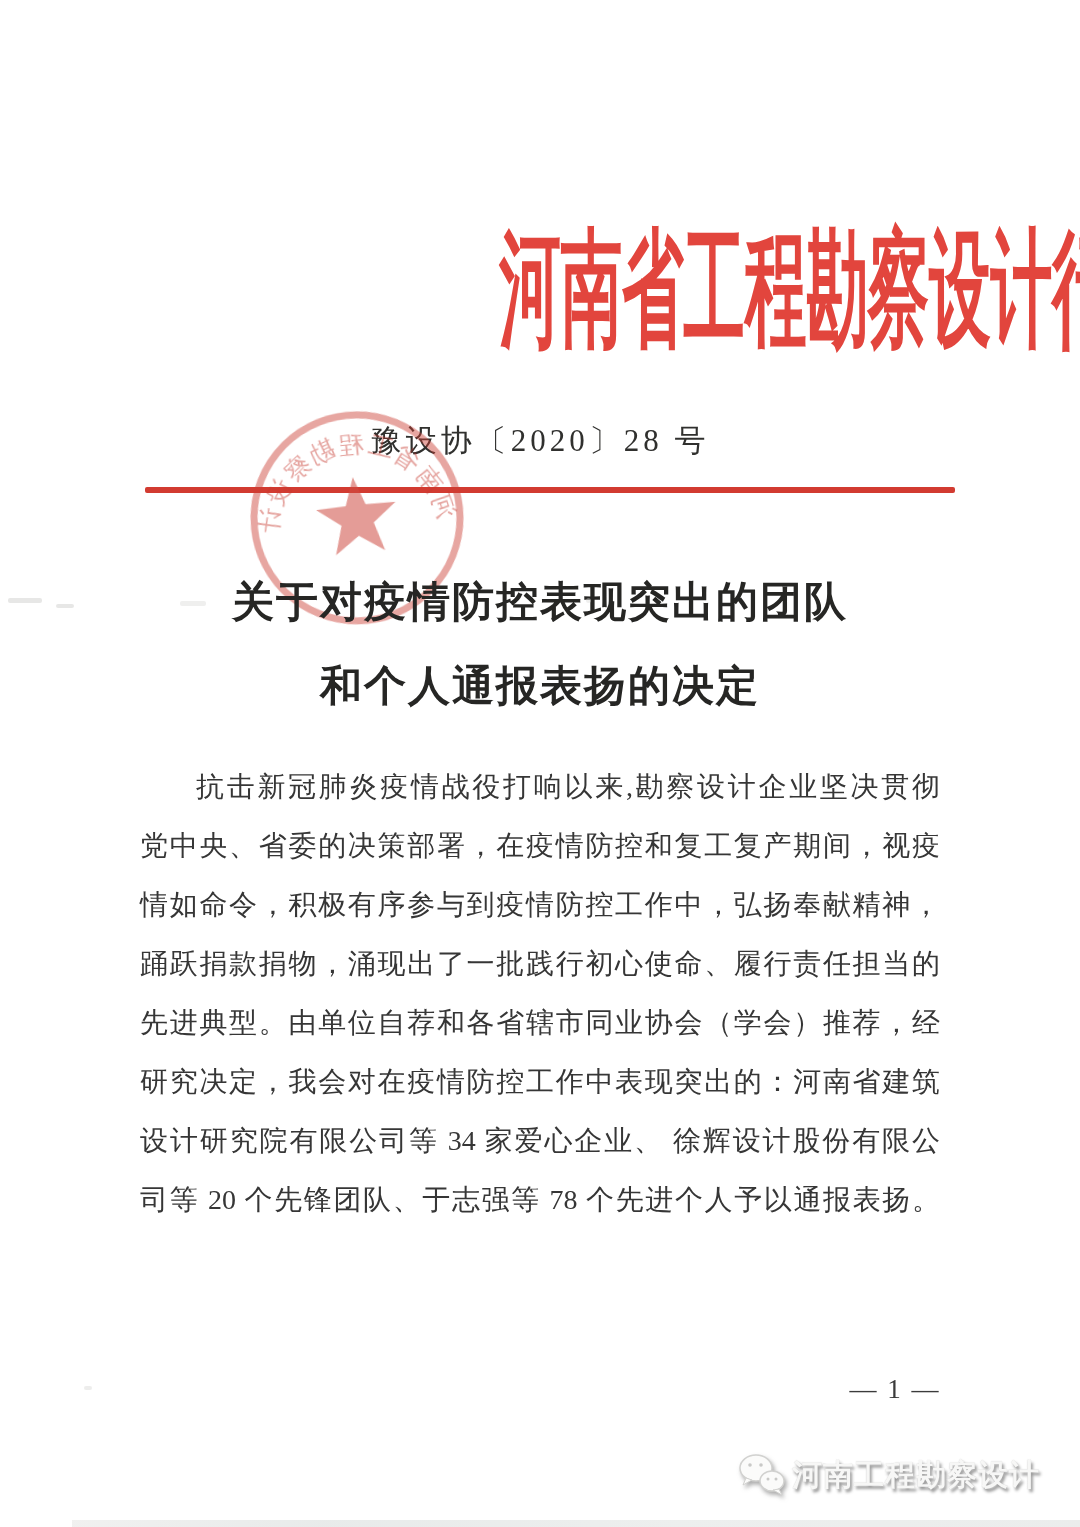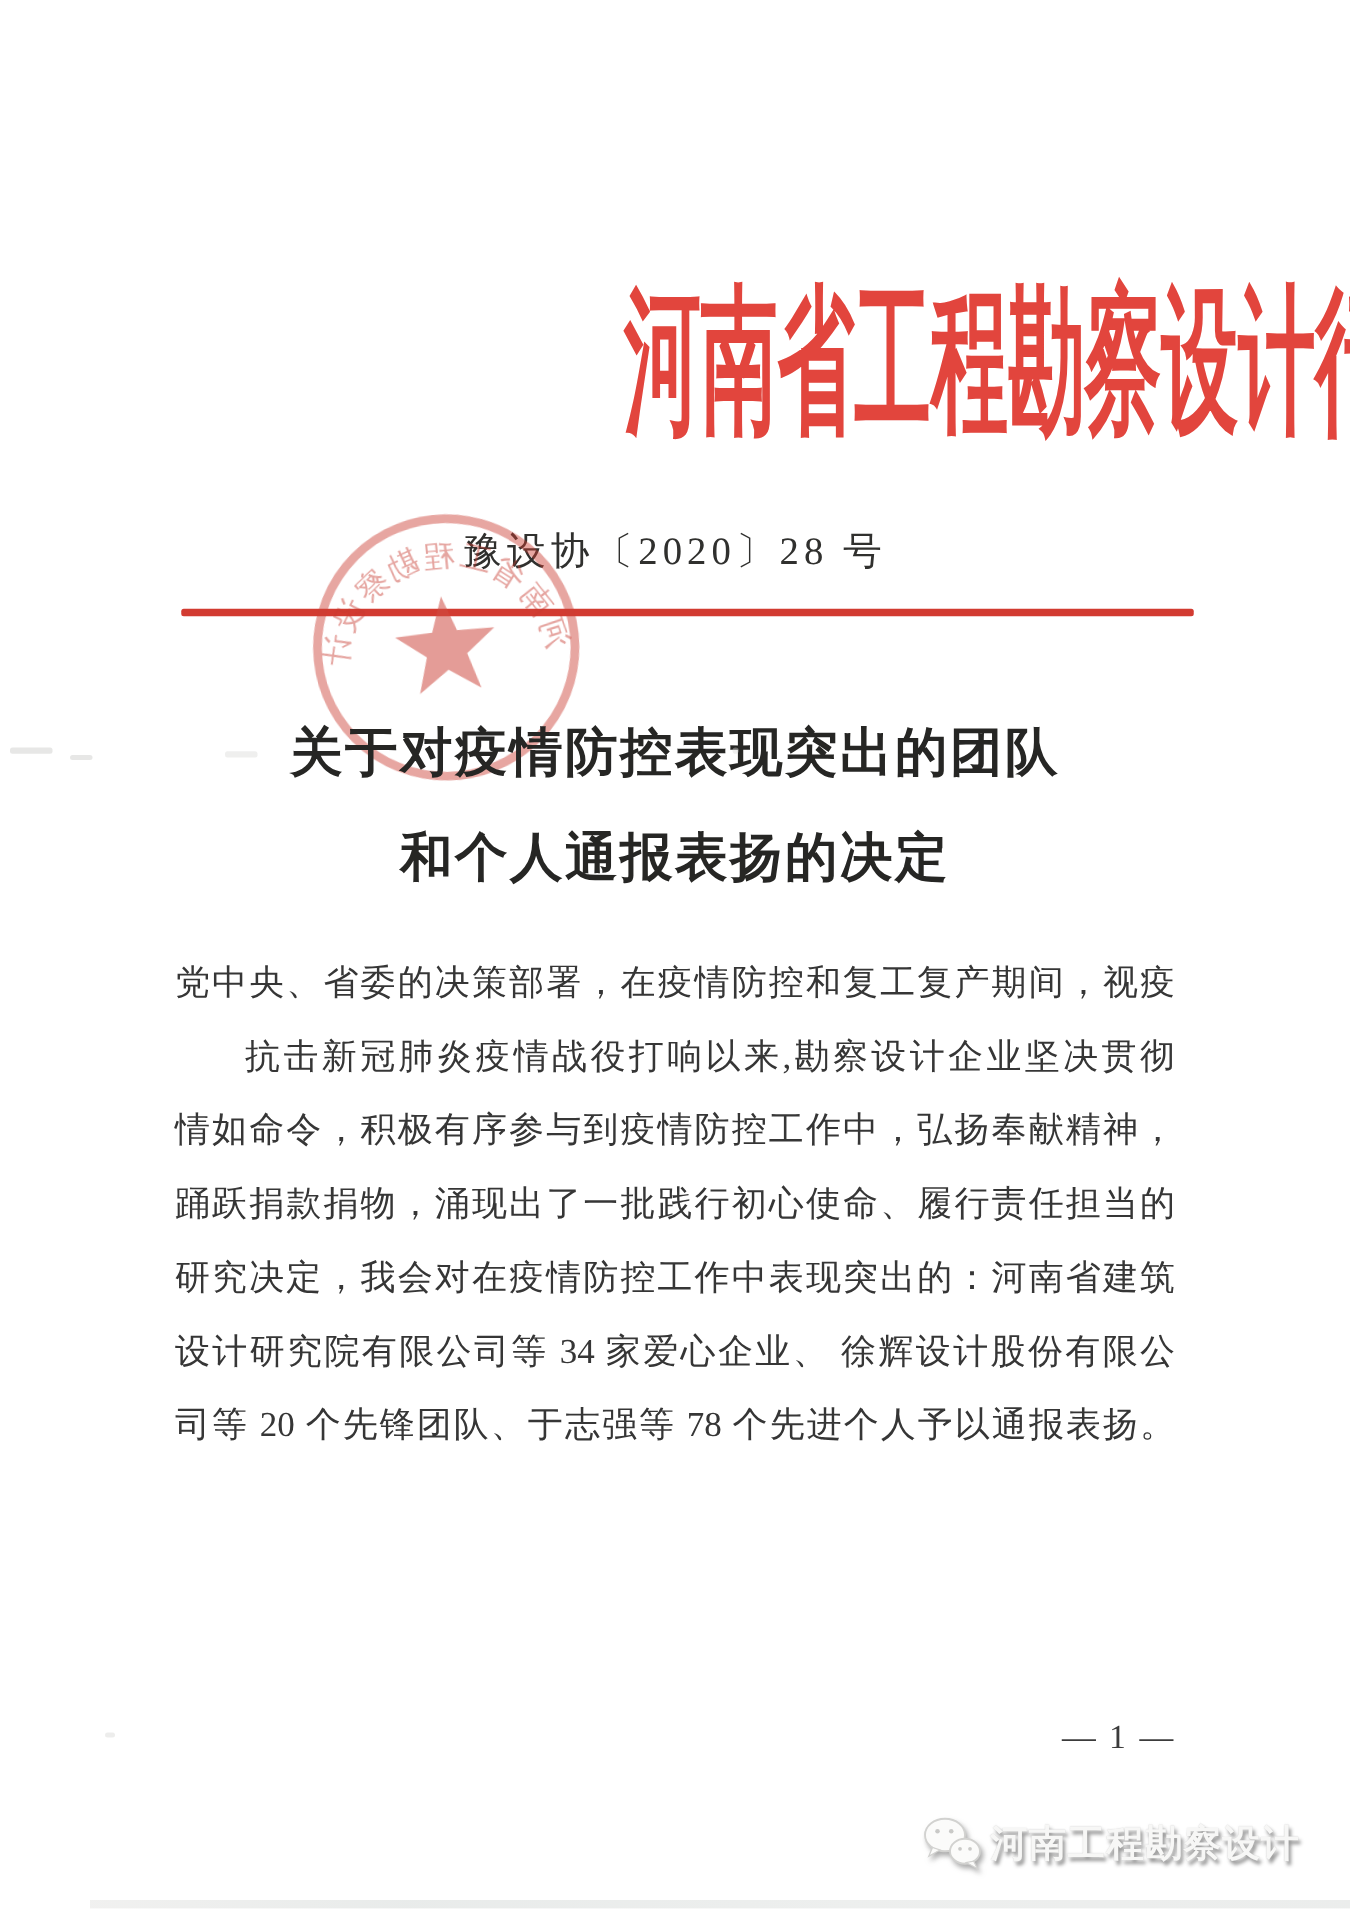--- a/index.html
+++ b/index.html
@@ -93,24 +93,25 @@
       <text font-size="25" fill="rgba(198,58,48,0.9)" font-family="Liberation Serif, serif" letter-spacing="2">
         <textPath href="#sealArc" startOffset="2%">河南省工程勘察设计行业协会</textPath>
       </text>
     </g>
   </svg>
 
   <h1 class="title l1">关于对疫情防控表现突出的团队</h1>
   <h1 class="title l2">和个人通报表扬的决定</h1>
 
   <div class="body-block">
+    <div class="line indent">抗击新冠肺炎疫情战役打响以来,勘察设计企业坚决贯彻</div>
     <div class="line">党中央、省委的决策部署，在疫情防控和复工复产期间，视疫</div>
-    <div class="line indent">抗击新冠肺炎疫情战役打响以来,勘察设计企业坚决贯彻</div>
     <div class="line">情如命令，积极有序参与到疫情防控工作中，弘扬奉献精神，</div>
     <div class="line">踊跃捐款捐物，涌现出了一批践行初心使命、履行责任担当的</div>
+    <div class="line">先进典型。由单位自荐和各省辖市同业协会（学会）推荐，经</div>
     <div class="line">研究决定，我会对在疫情防控工作中表现突出的：河南省建筑</div>
     <div class="line">设计研究院有限公司等 34 家爱心企业、 徐辉设计股份有限公</div>
     <div class="line">司等 20 个先锋团队、于志强等 78 个先进个人予以通报表扬。</div>
   </div>
 
   <div class="page-number">— 1 —</div>
 
   <div class="footer-brand">
     <svg width="52" height="46" viewBox="0 0 52 46" style="filter:drop-shadow(2px 3px 2px rgba(150,150,150,.8));" xmlns="http://www.w3.org/2000/svg">
       <ellipse cx="20" cy="16" rx="16" ry="13" fill="#fbfbfa" stroke="#d2d2d0" stroke-width="1.5"></ellipse>

